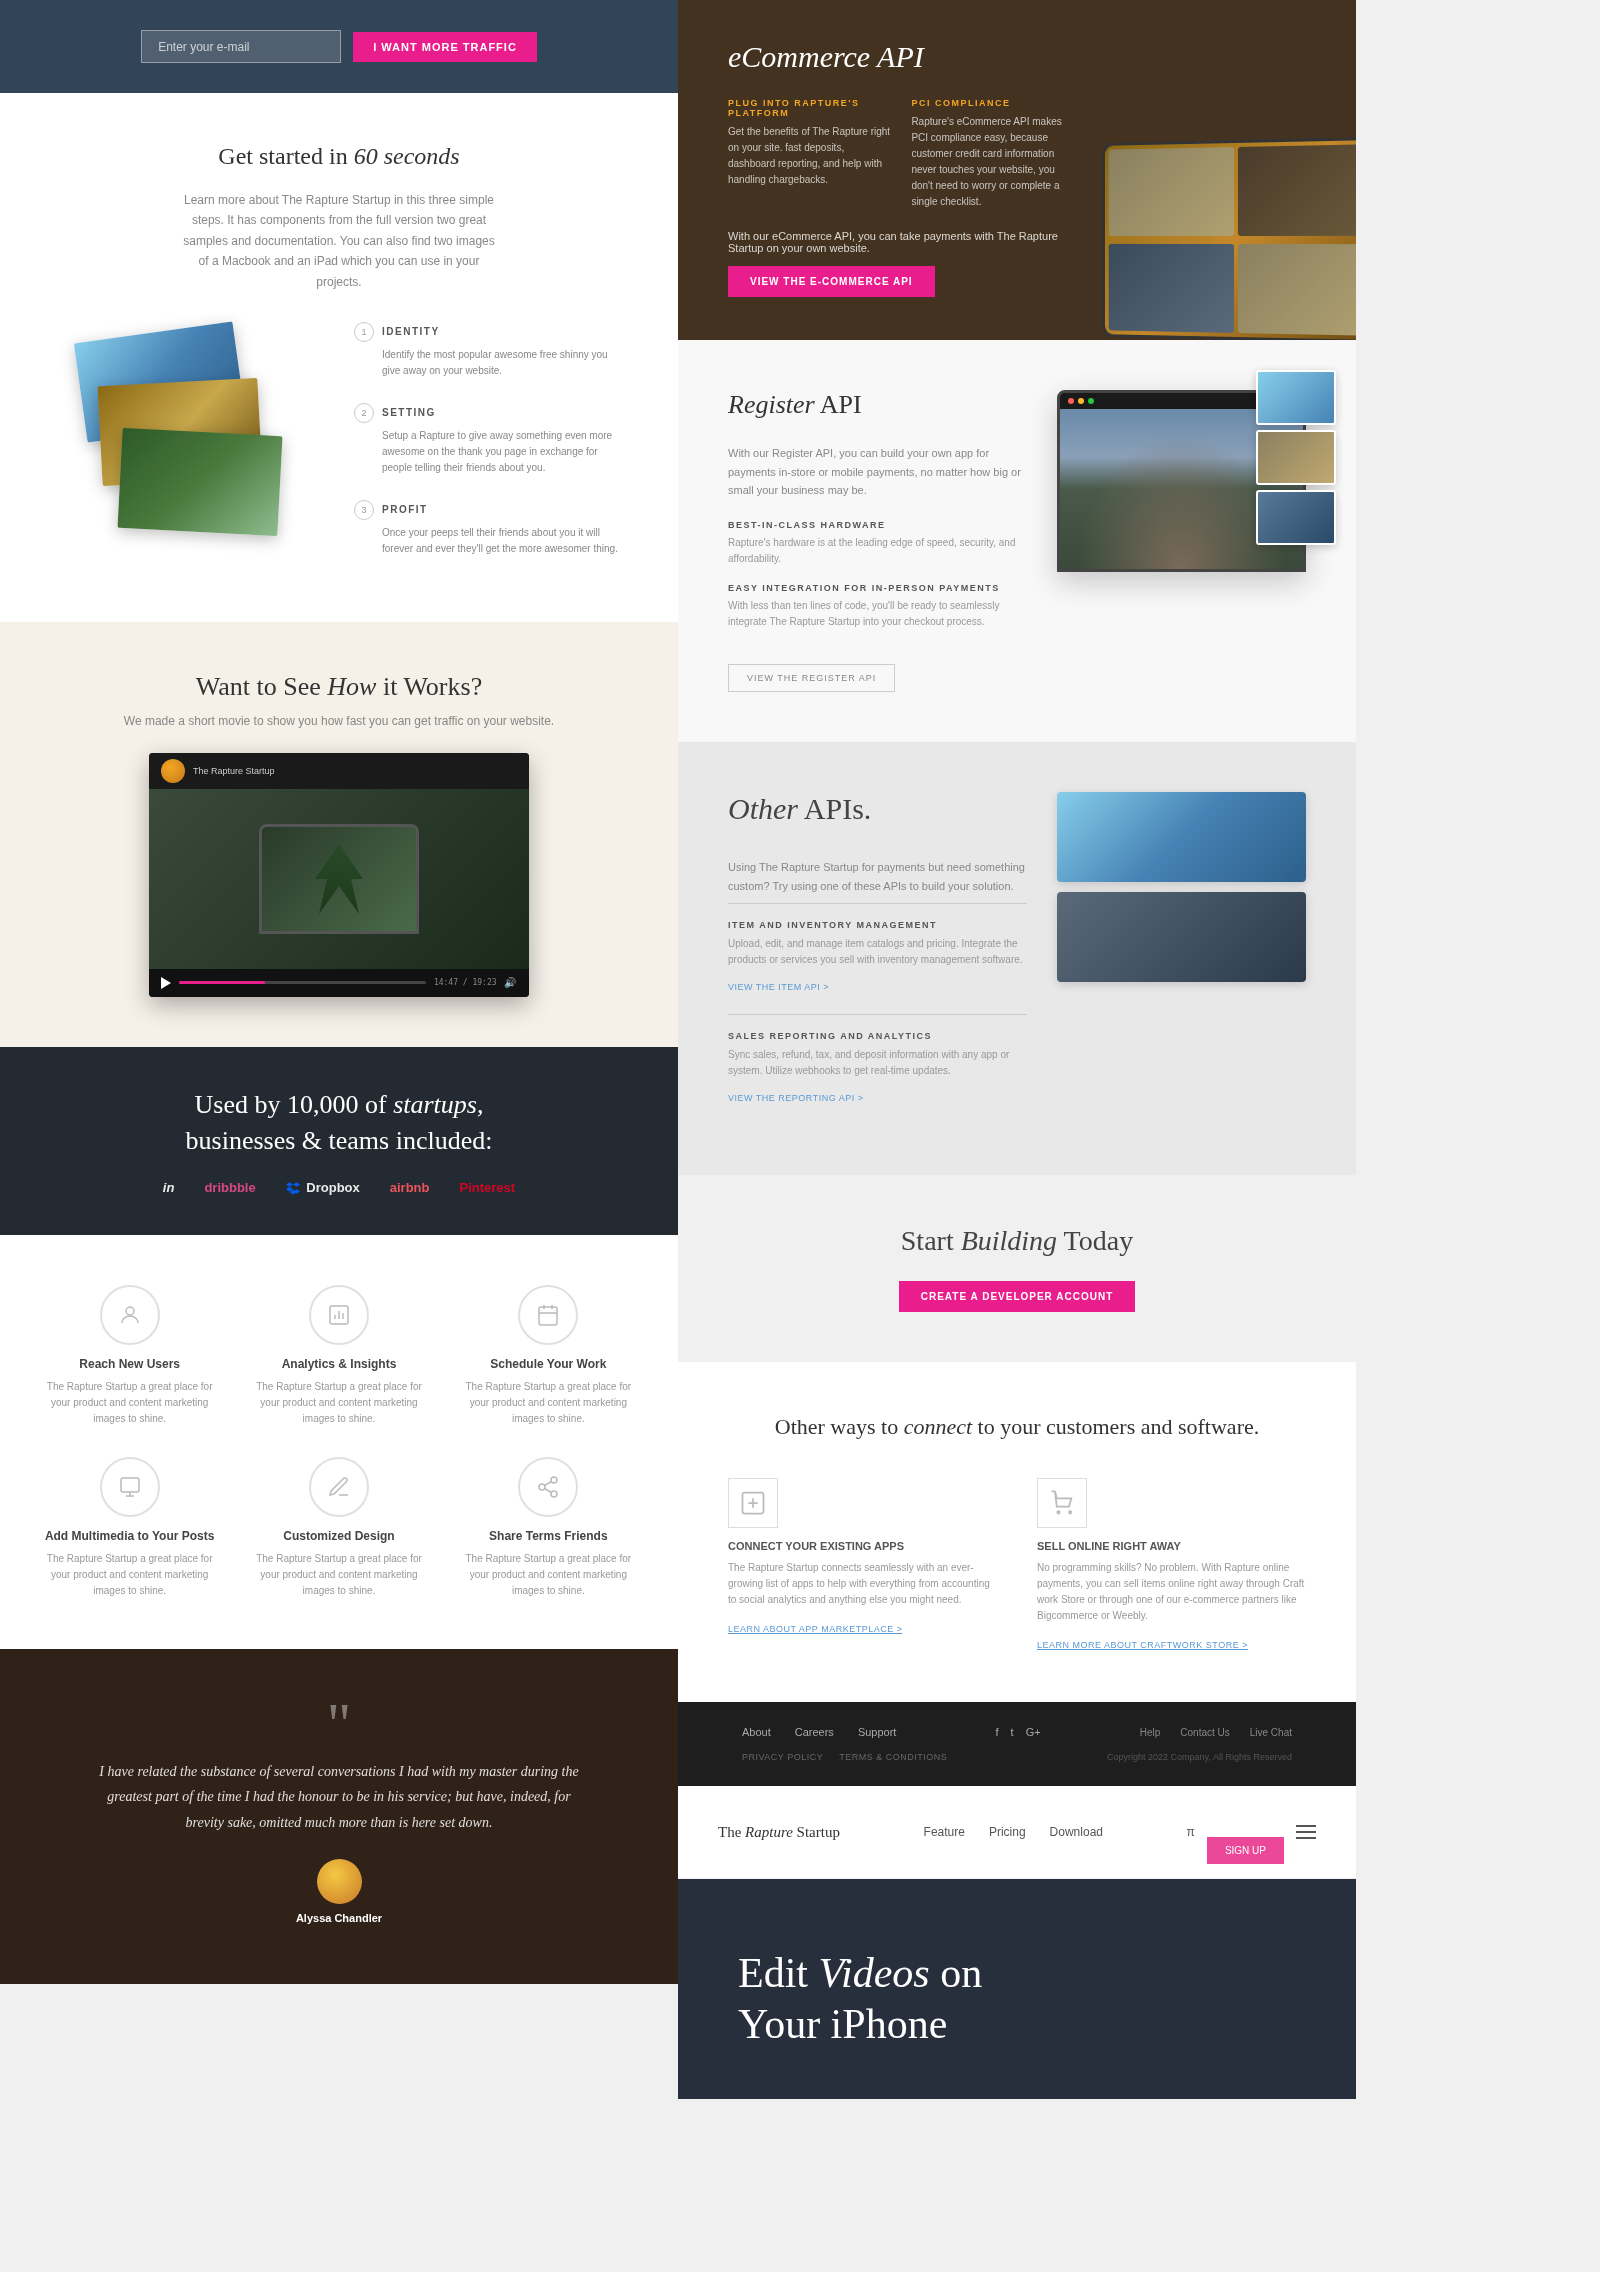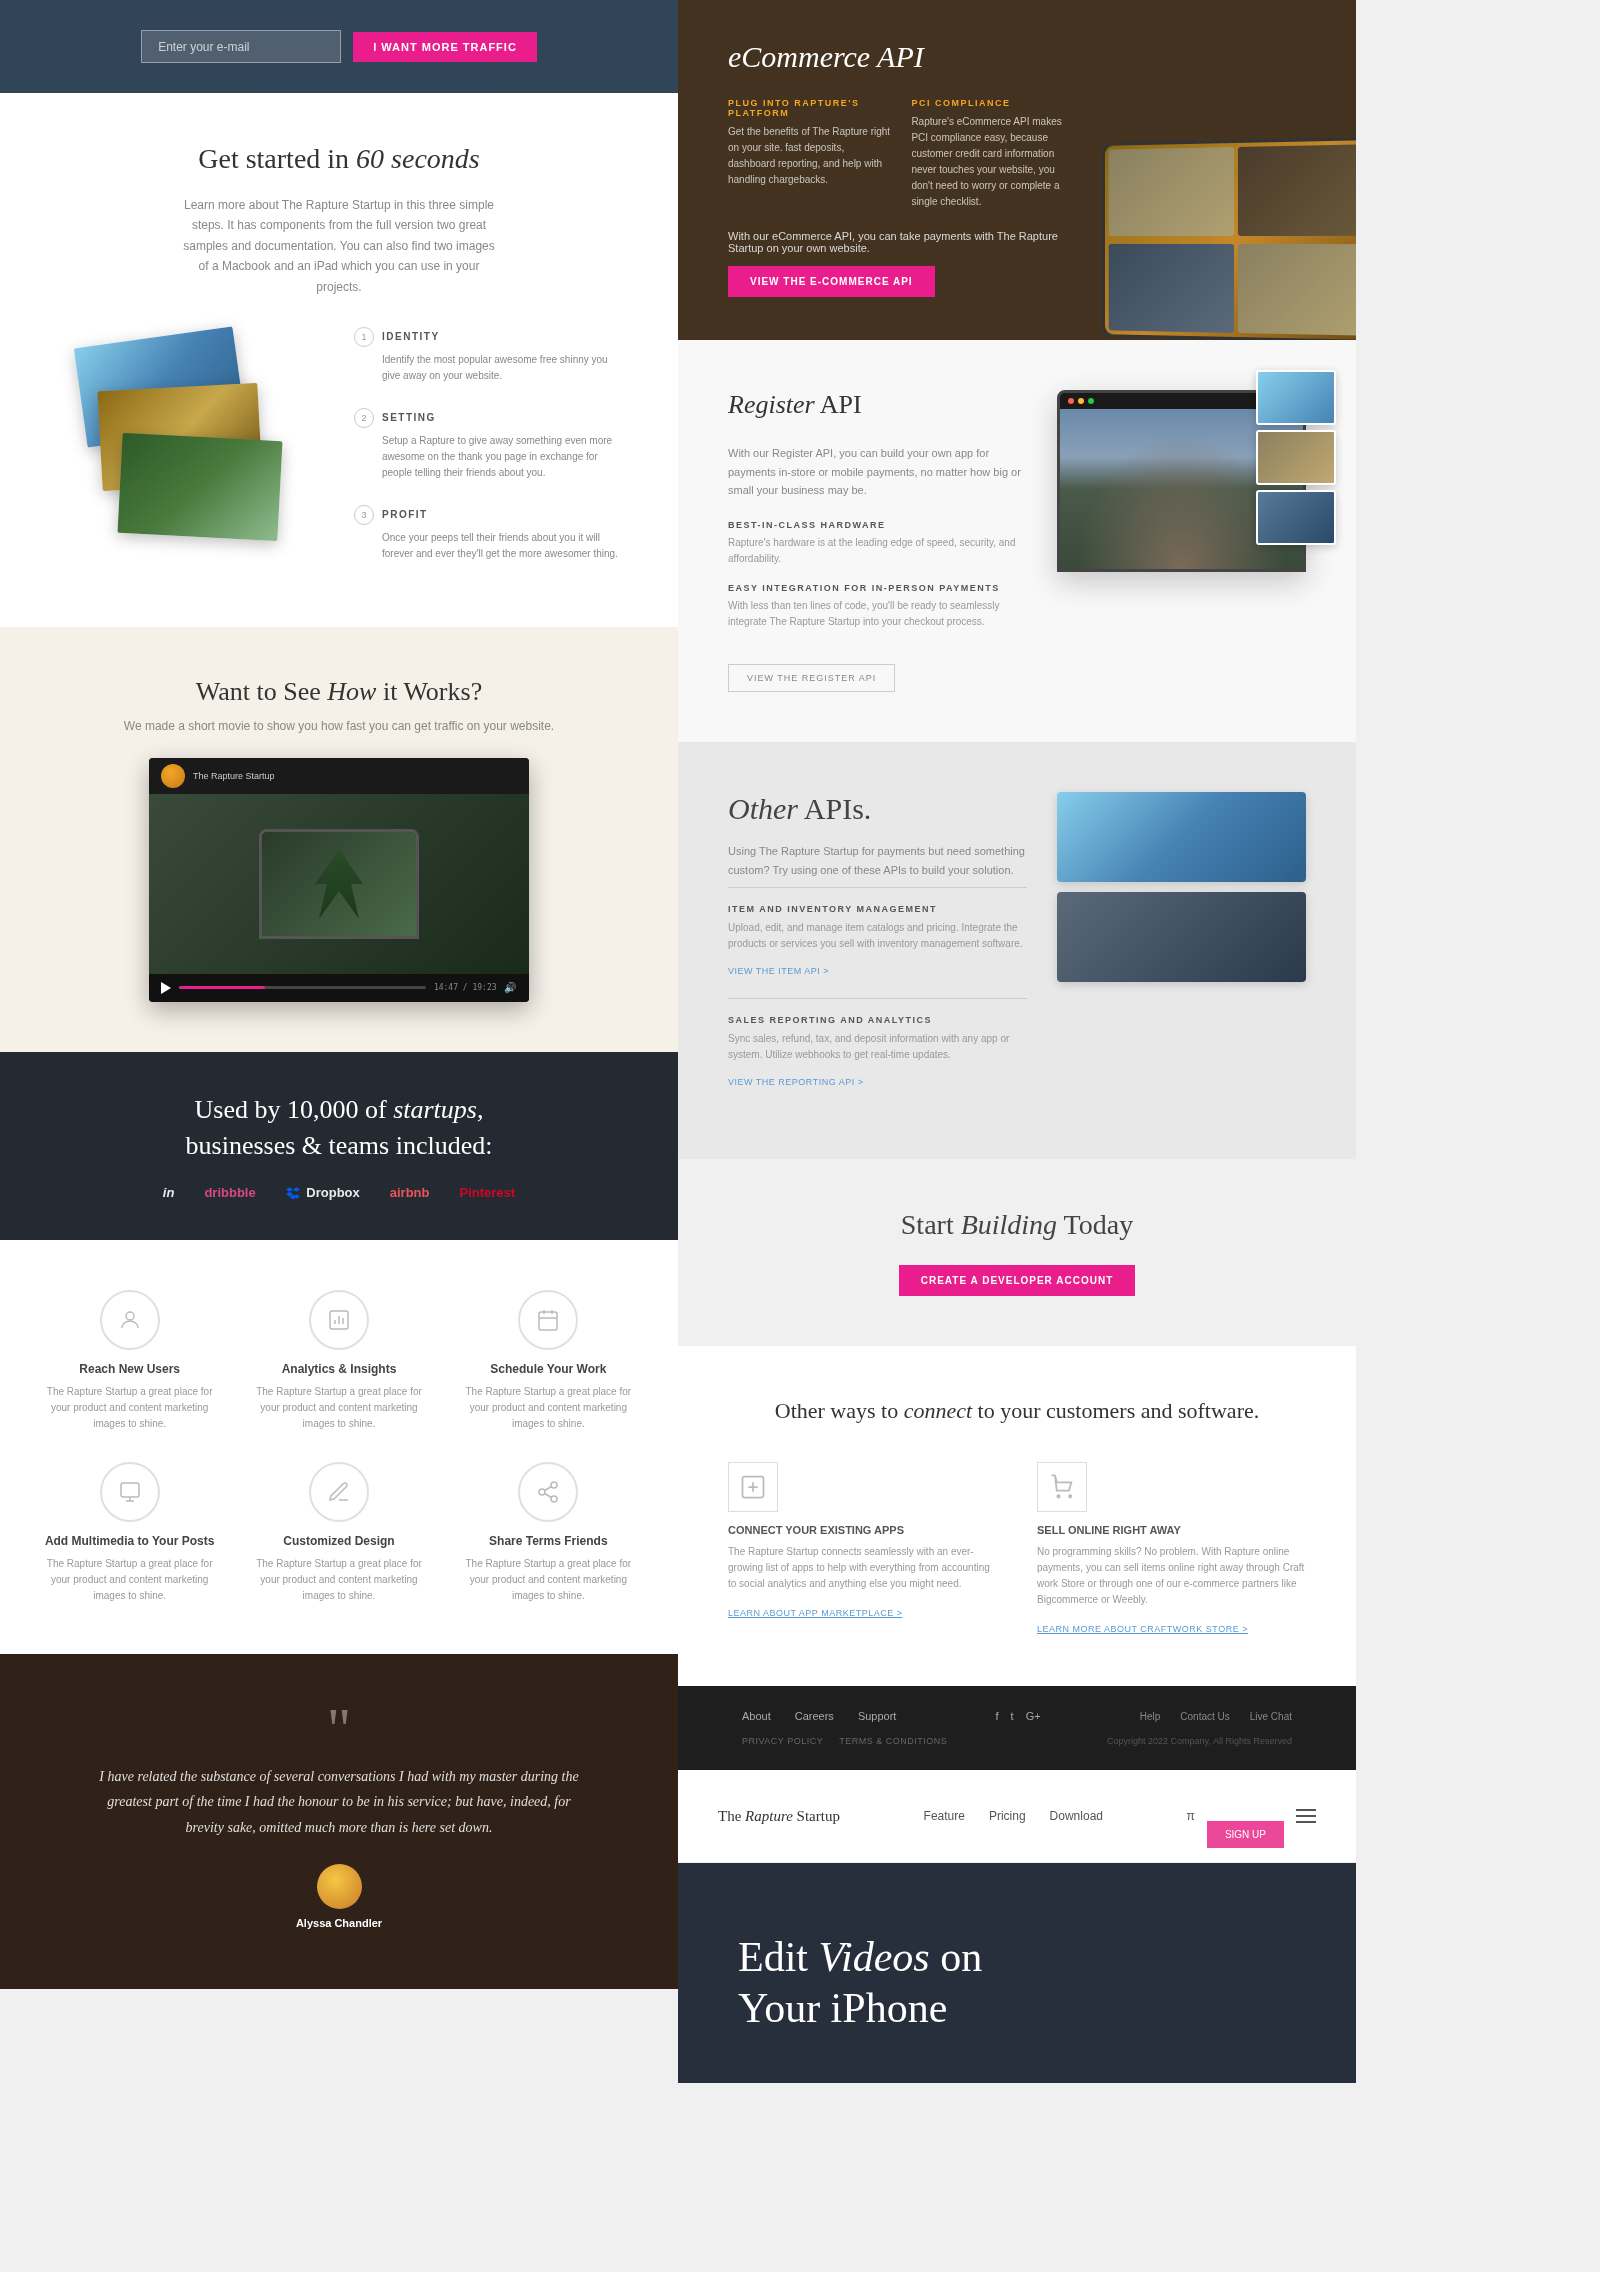--- a/index.html
+++ b/index.html
@@ -59,21 +59,21 @@
       text-transform: uppercase;
     }
 
     
     .get-started-section {
       background: #fff;
       padding: 50px 60px 40px;
       text-align: center;
     }
     .get-started-section h2 {
-      font-size: 28px;
+      font-size: 24px;
       font-weight: 300;
       color: #333;
       margin-bottom: 20px;
       text-align: center;
     }
     .get-started-section h2 em {
       font-style: italic;
       font-weight: 400;
     }
     .get-started-section .subtitle {
@@ -584,21 +584,21 @@
       gap: 30px;
       align-items: flex-start;
     }
     .other-apis-left {
       flex: 1.2;
     }
     .other-apis-title {
       font-size: 30px;
       font-weight: 300;
       color: #444;
-      margin-bottom: 16px;
+      margin-bottom: 32px;
     }
     .other-apis-title em { font-style: italic; }
     .other-apis-subtitle {
       font-size: 11px;
       color: #888;
       line-height: 1.7;
       margin-bottom: 8px;
       font-family: Arial, sans-serif;
     }
     .api-feature {

